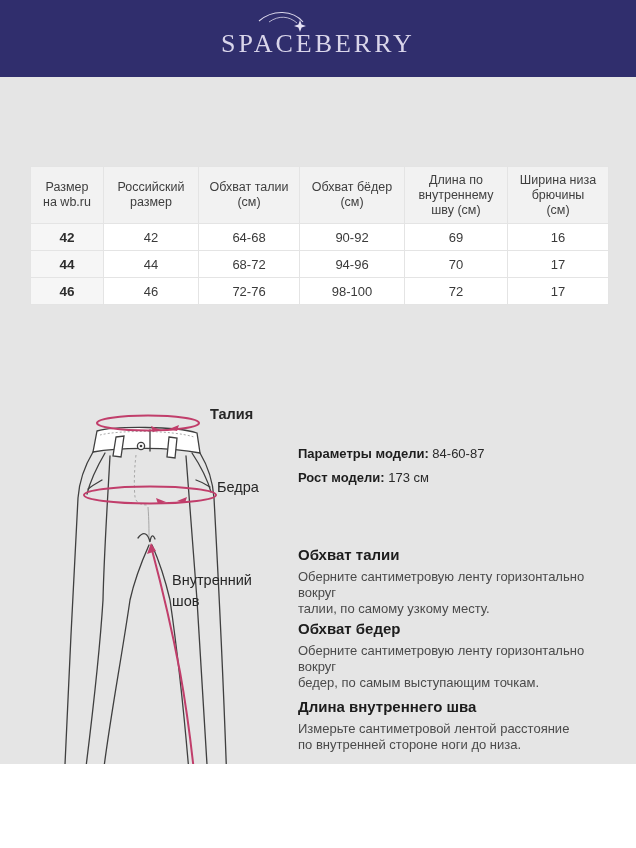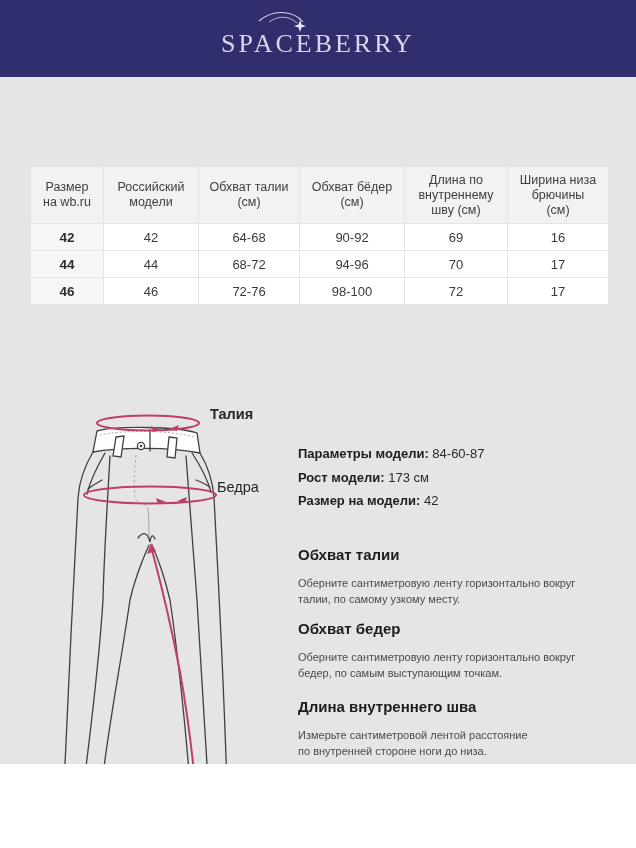--- a/index.html
+++ b/index.html
@@ -85,22 +85,22 @@
   }
   .model-info .lbl { font-weight: 700; color: #1d1d1d; }
   .model-info .val { font-weight: 400; color: #2a2a2a; }
 
   .guide-section { position: absolute; left: 298px; width: 320px; }
   .gs-1 { top: 546px; }
   .gs-2 { top: 620px; }
   .gs-3 { top: 698px; }
   .guide-title { font-size: 15px; font-weight: 700; color: #1c1c1c; }
   .guide-text {
-    margin-top: 12px;
-    font-size: 11px;
+    margin-top: 6px;
+    font-size: 13px;
     line-height: 16px;
     color: #4a4a4a;
     white-space: pre-line;
   }
 
   
   .ink   { stroke: #3f3f3f; fill: none; stroke-width: 1.3; stroke-linecap: round; }
   .ink-f { stroke: #3f3f3f; fill: #ffffff; stroke-width: 1.3; }
   .soft  { stroke: #9f9f9f; fill: none; stroke-width: 0.9; }
   .pink  { stroke: #c13e6b; fill: none; stroke-width: 2; stroke-linecap: round; }
@@ -127,21 +127,21 @@
         <col style="width:101px">
       <col style="width:105px">
         <col style="width:103px">
         <col style="width:101px">
     </colgroup>
     <thead>
       <tr>
         <th>Размер
 на wb.ru</th>
         <th>Российский
-модели</th>
+размер</th>
         <th>Обхват талии
 (см)</th>
         <th>Обхват бёдер
 (см)</th>
         <th>Длина по
 внутреннему
 шву (см)</th>
         <th>Ширина низа
 брючины
 (см)</th>
@@ -232,35 +232,32 @@
 
     <g>
       <path class="pink" stroke-width="1.8" d="M 70,789 C 80,793 92,793 100,791"></path>
       <polygon class="pinkf" points="66,788 75,784 74,791"></polygon>
       <polygon class="pinkf" points="104,792 95,788 94,795"></polygon>
     </g>
   </svg>
 
   <div class="diag-label label-waist">Талия</div>
   <div class="diag-label label-hips">Бедра</div>
+  <div class="diag-label label-inseam">Внутренний шов</div>
   <div class="diag-label label-hem">Низ брючины</div>
 
   <div class="model-info">
     <div>
       <span class="lbl">Параметры модели:</span>
       <span class="val">84-60-87</span>
     </div>
     <div>
       <span class="lbl">Рост модели:</span>
       <span class="val">173 см</span>
     </div>
-    <div>
-      <span class="lbl">Размер на модели:</span>
-      <span class="val">42</span>
-    </div>
   </div>
 
   <div class="guide-section gs-1">
     <div class="guide-title">Обхват талии</div>
     <div class="guide-text">Оберните сантиметровую ленту горизонтально вокруг
 талии, по самому узкому месту.</div>
   </div>
   <div class="guide-section gs-2">
     <div class="guide-title">Обхват бедер</div>
     <div class="guide-text">Оберните сантиметровую ленту горизонтально вокруг

